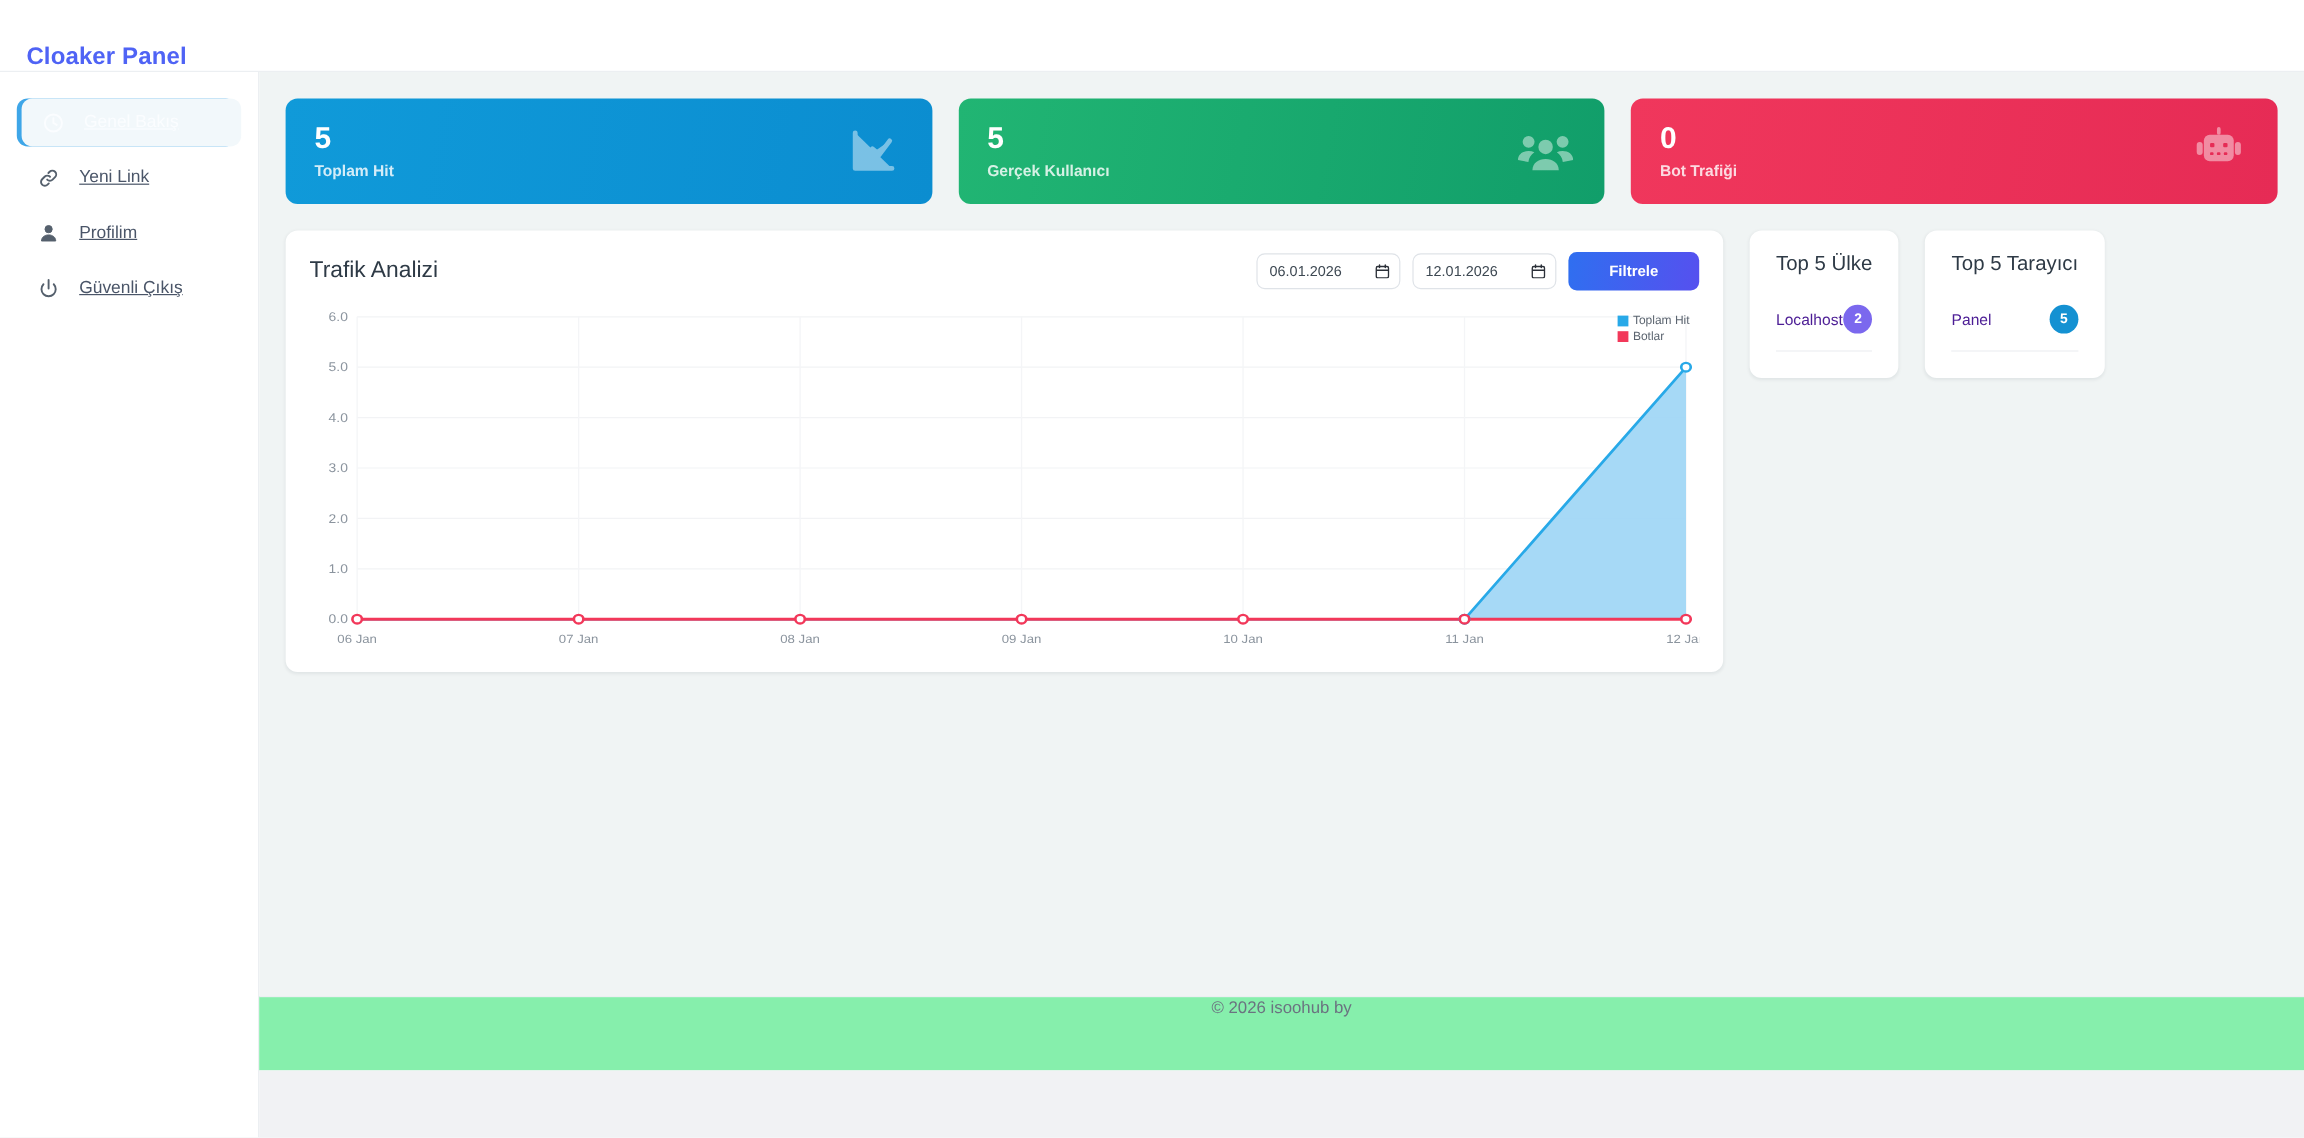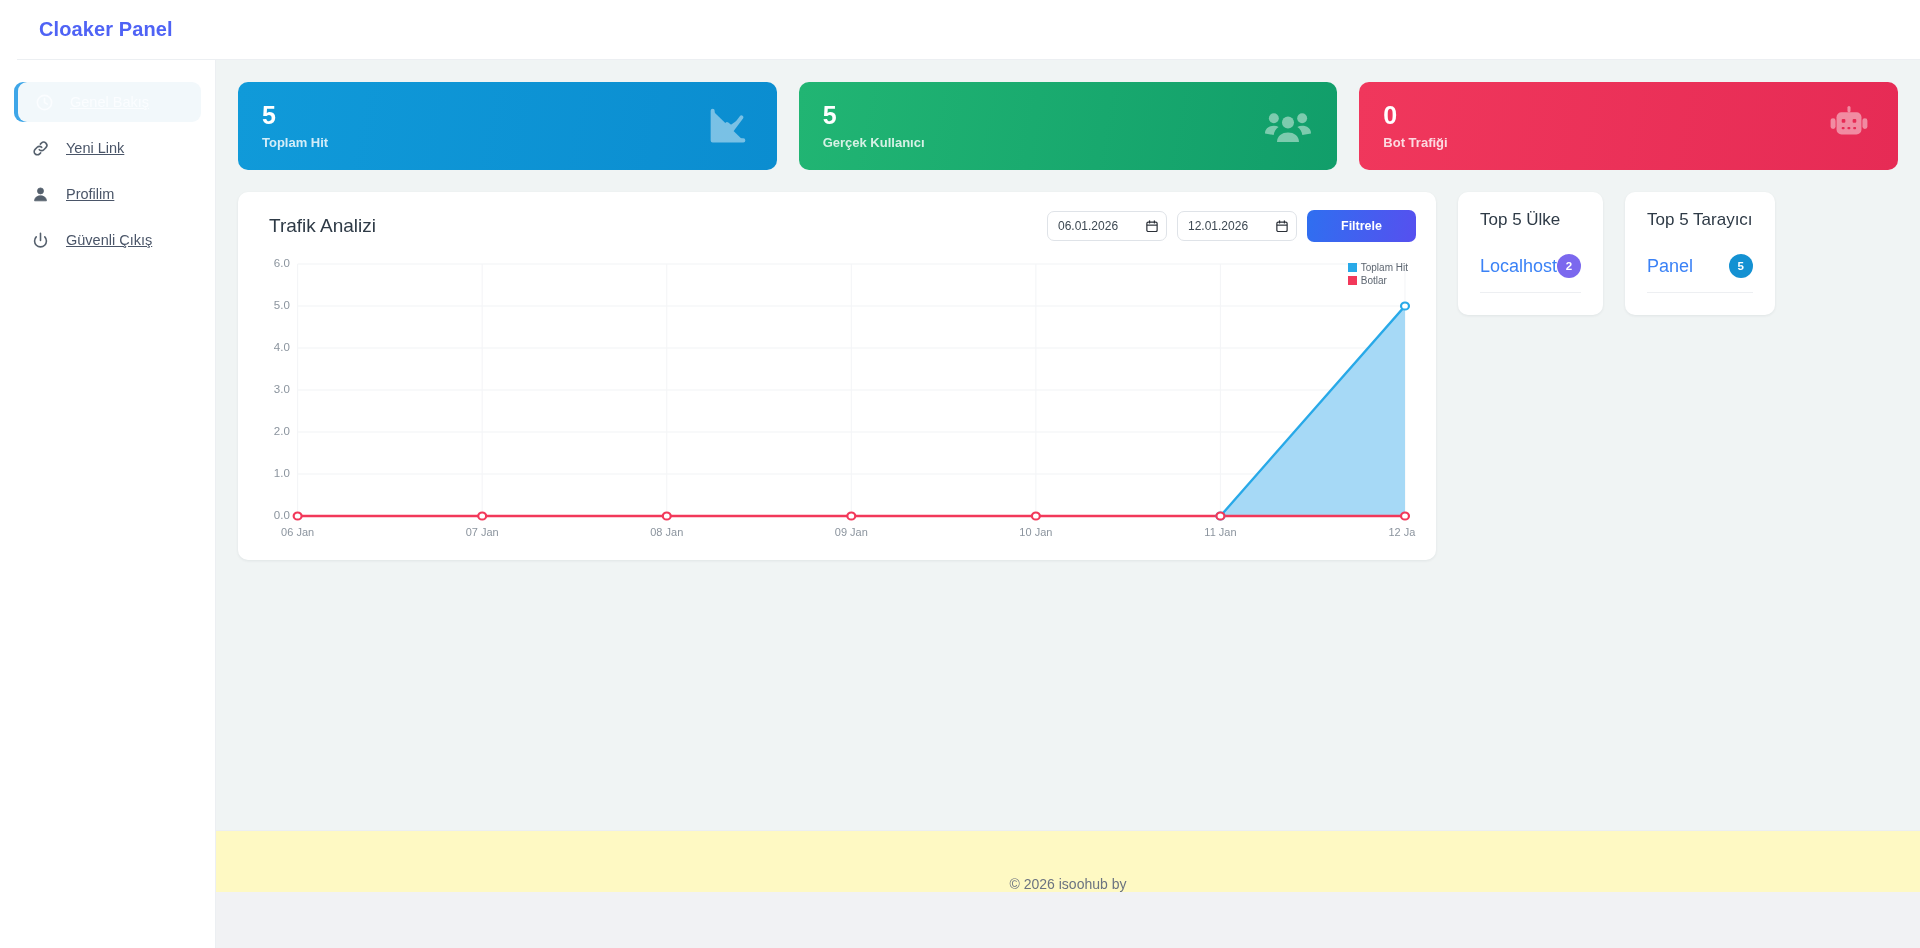--- a/index.html
+++ b/index.html
@@ -7,24 +7,24 @@
     width: 1920px; height: 948px;
     font-family: "Liberation Sans", sans-serif;
     background: #f1f2f4;
     overflow: hidden;
   }
   .app { width: 1920px; height: 948px; position: relative; background: #ffffff; }
 
   
   .topbar {
     height: 60px; background: #ffffff;
-    display: flex; align-items: center;
+    display: flex; align-items: flex-end;
     padding-left: 22px;
     border-bottom: 1px solid #eceff2;
-    position: relative; z-index: 5; margin-left: 17px;
+    position: relative; z-index: 5;
   }
   .brand {
     font-size: 20px; font-weight: bold; color: #4f63f5; letter-spacing: .1px;
   }
 
   
   .shell { display: flex; height: 888px; }
 
   
   .sidebar {
@@ -74,21 +74,21 @@
   
   .lower { display: flex; gap: 22px; margin-top: 22px; align-items: flex-start; }
   .card {
     background: #ffffff; border-radius: 10px;
     box-shadow: 0 1px 3px rgba(16,24,40,.07);
   }
   .chart-card { flex: 1 1 auto; width: 1092px; padding: 18px 20px 14px 20px; }
   .side-col { width: 440px; min-width: 440px; display: flex; flex-direction: row; gap: 22px; }
 
   .chart-head { display: flex; align-items: center; justify-content: space-between; }
-  .chart-title { font-size: 19px; color: #2e3a46; font-weight: normal; margin-left: 11px; }
+  .chart-title { font-size: 19px; color: #2e3a46; font-weight: normal; }
   .chart-tools { display: flex; align-items: center; gap: 10px; }
   .date-input {
     width: 120px; height: 30px; border: 1px solid #dfe3e8; border-radius: 7px;
     background: #ffffff; display: flex; align-items: center;
     padding: 0 8px 0 10px; gap: 6px; font-size: 12px; color: #3d4852; cursor: text;
   }
   .date-input .dval { flex: 1; }
   .cal-ico { width: 12px; height: 13px; }
   .btn-filter {
     height: 32px; padding: 0 34px; border: none; border-radius: 7px;
@@ -108,31 +108,31 @@
   .legend-row { display: flex; align-items: center; gap: 4px; }
   .legend-sw { width: 9px; height: 9px; display: inline-block; }
 
   
   .panel { padding: 18px 22px 22px 22px; }
   .panel-title { font-size: 17px; color: #2e3a46; margin-bottom: 24px; }
   .panel-row {
     display: flex; align-items: center; justify-content: space-between;
     padding-bottom: 14px; border-bottom: 1px solid #edeff2;
   }
-  .panel-row .nm { font-size: 18px; color: #3b82f6; }
+  .panel-row .nm { font-size: 13px; color: #4c1d95; }
   .badge {
     width: 24px; height: 24px; border-radius: 50%;
     display: flex; align-items: center; justify-content: center;
     color: #fff; font-size: 11.5px; font-weight: bold;
   }
 
   
   .footer {
-    height: 62px; background: #fef9c3; border-top: 1px solid #eceff2;
-    display: flex; align-items: flex-end; justify-content: center;
+    height: 62px; background: #86efac; border-top: 1px solid #eceff2;
+    display: flex; align-items: flex-start; justify-content: center;
     font-size: 14px; color: #6b7380;
   }
   .bottom-strip { height: 56px; background: #f1f2f4; }
 </style>
 </head>
 <body>
 
 <div class="app">
 
   <div class="topbar">

